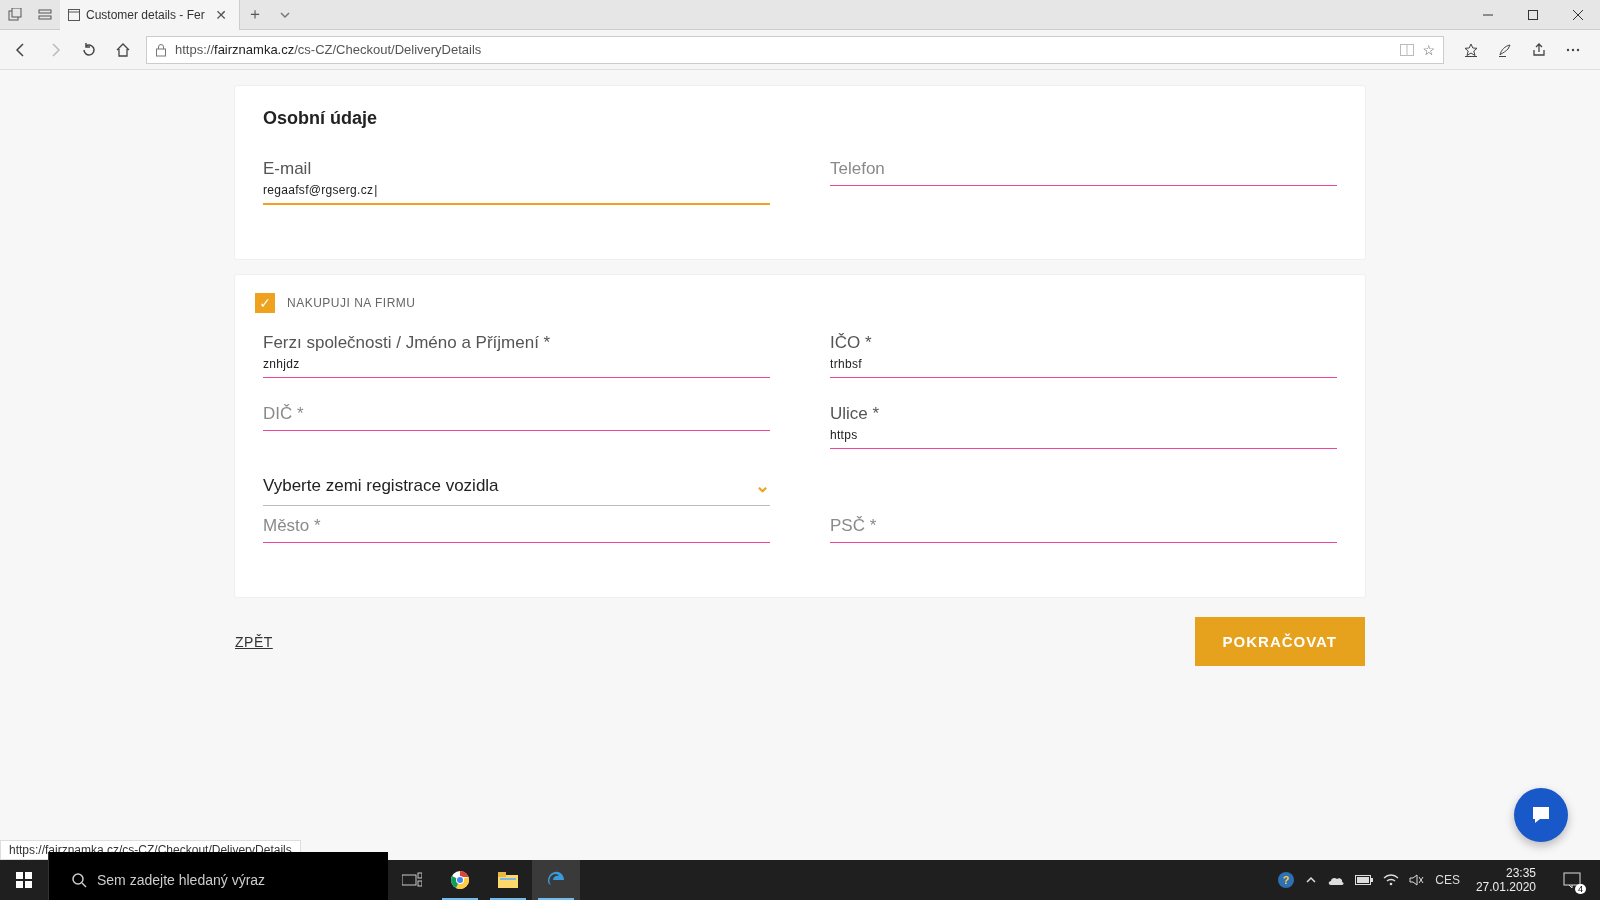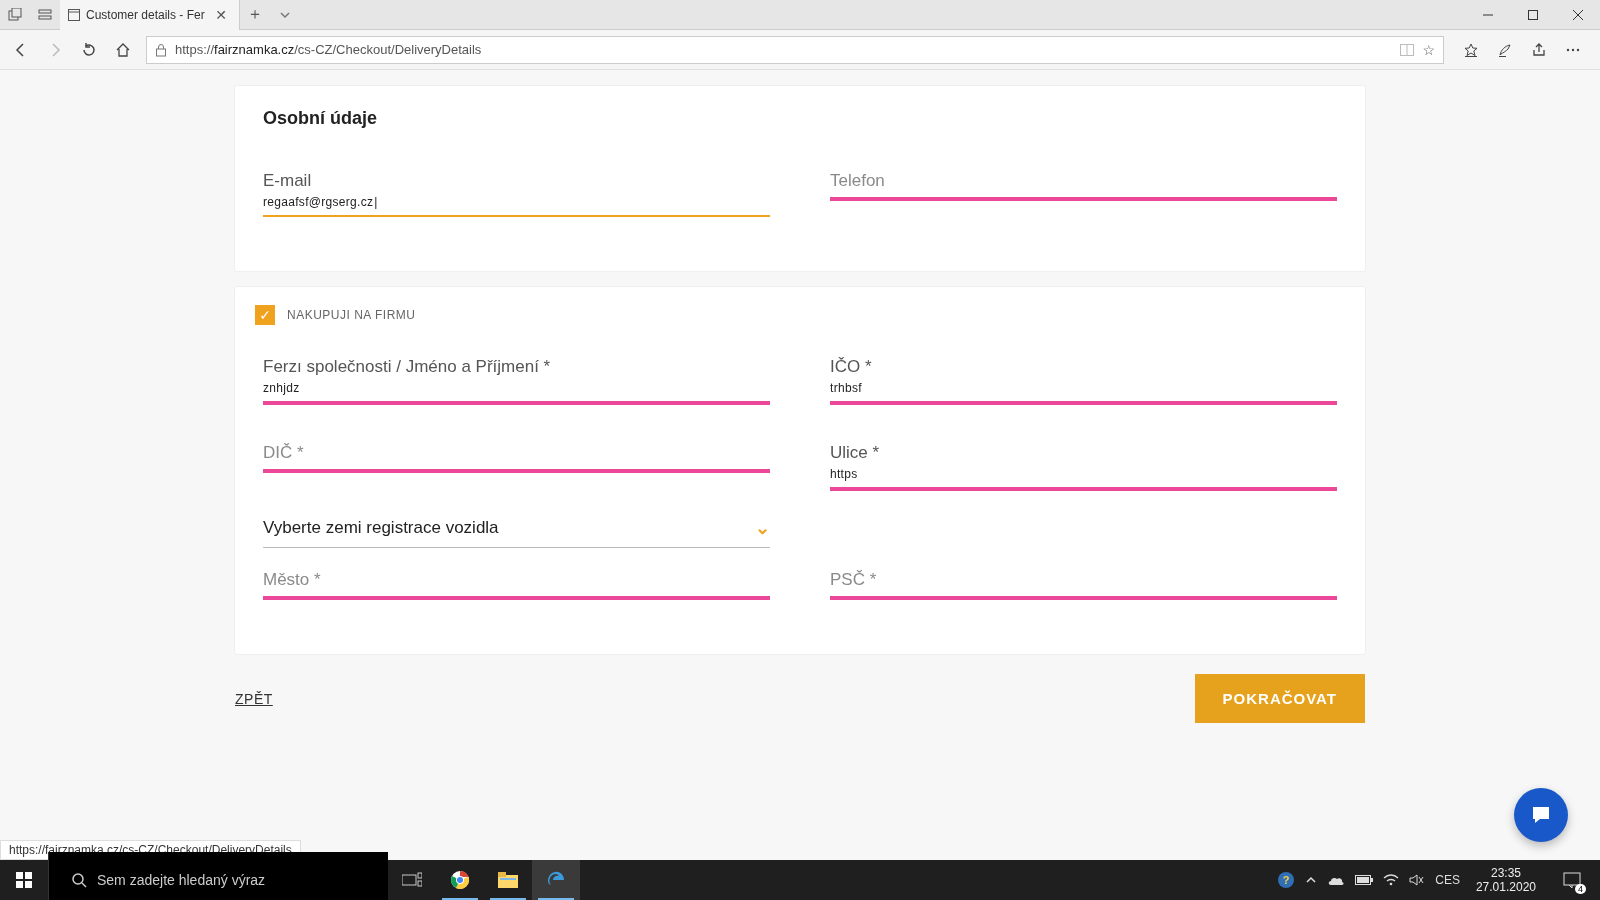--- a/index.html
+++ b/index.html
@@ -31,22 +31,22 @@
   .nav-right { display: flex; gap: 4px; padding-right: 6px; }
 
   
   .page { position: absolute; top: 70px; left: 0; right: 0; bottom: 40px; background: #f7f7f7; overflow: hidden; }
 
   .card { background: #fff; width: 1130px; margin: 16px auto 0; border-radius: 2px; box-shadow: 0 0 0 1px rgba(0,0,0,0.03); }
   .card-pad { padding: 22px 28px 28px; }
   .section-title { font-size: 18px; font-weight: 600; color: #222; margin-bottom: 30px; }
 
   .row { display: flex; gap: 60px; margin-bottom: 26px; }
-  .field { flex: 1; position: relative; margin-top: 12px; }
-  .field .underline { border-bottom: 4px solid #ec4899; padding-bottom: 6px; }
+  .field { flex: 1; position: relative; }
+  .field .underline { border-bottom: 1px solid #ec4899; padding-bottom: 6px; }
   .field.active .underline { border-bottom: 2px solid #efa21e; }
   .field .label-top { font-size: 17px; color: #555; margin-bottom: 4px; }
   .field .value { font-size: 12px; color: #222; letter-spacing: 0.3px; }
   .field .placeholder { font-size: 17px; color: #8a8a8a; }
   .field .value.with-cursor::after { content: "|"; color: #222; margin-left: 1px; }
 
   .checkbox-row { display: flex; align-items: center; gap: 12px; padding: 18px 20px 10px; }
   .checkbox { width: 20px; height: 20px; background: #efa21e; display: flex; align-items: center; justify-content: center; color: #fff; font-size: 14px; }
   .checkbox-label { font-size: 12px; letter-spacing: 0.5px; color: #666; }
 
@@ -68,21 +68,21 @@
   .taskbar { position: absolute; bottom: 0; left: 0; right: 0; height: 40px; background: #1f1f1f; display: flex; align-items: center; color: #fff; }
   .start { width: 48px; height: 40px; display: flex; align-items: center; justify-content: center; }
   .start svg { fill: #fff; }
   .searchbox { flex: 0 0 340px; height: 56px; background: #000000; display: flex; align-items: center; padding: 0 22px; gap: 10px; color: #ccc; font-size: 14px; border-left: 1px solid #333; }
   .tb-apps { display: flex; height: 40px; }
   .tb-app { width: 48px; height: 40px; display: flex; align-items: center; justify-content: center; position: relative; }
   .tb-app.active { background: #3a3a3a; }
   .tb-app.active::after, .tb-app.running::after { content:""; position:absolute; bottom:0; left:6px; right:6px; height:2px; background:#76b9ed; }
   .tray { margin-left: auto; display: flex; align-items: center; gap: 10px; padding-right: 8px; height:40px; }
   .tray .tray-icon { color: #ddd; font-size: 13px; display:flex; align-items:center; justify-content:center; }
-  .clock { text-align: center; font-size: 12px; line-height: 14px; color: #eee; padding: 0 6px; }
+  .clock { text-align: right; font-size: 12px; line-height: 14px; color: #eee; padding: 0 6px; }
   .notif { width: 40px; height: 40px; display: flex; align-items: center; justify-content: center; position: relative; }
   .notif .badge { position: absolute; bottom: 6px; right: 6px; background: #fff; color: #000; font-size: 9px; border-radius: 6px; padding: 0 3px; }
 
   svg { display: block; }
 </style>
 </head>
 <body>
 
 <div class="titlebar">
   <div class="tb-left">

